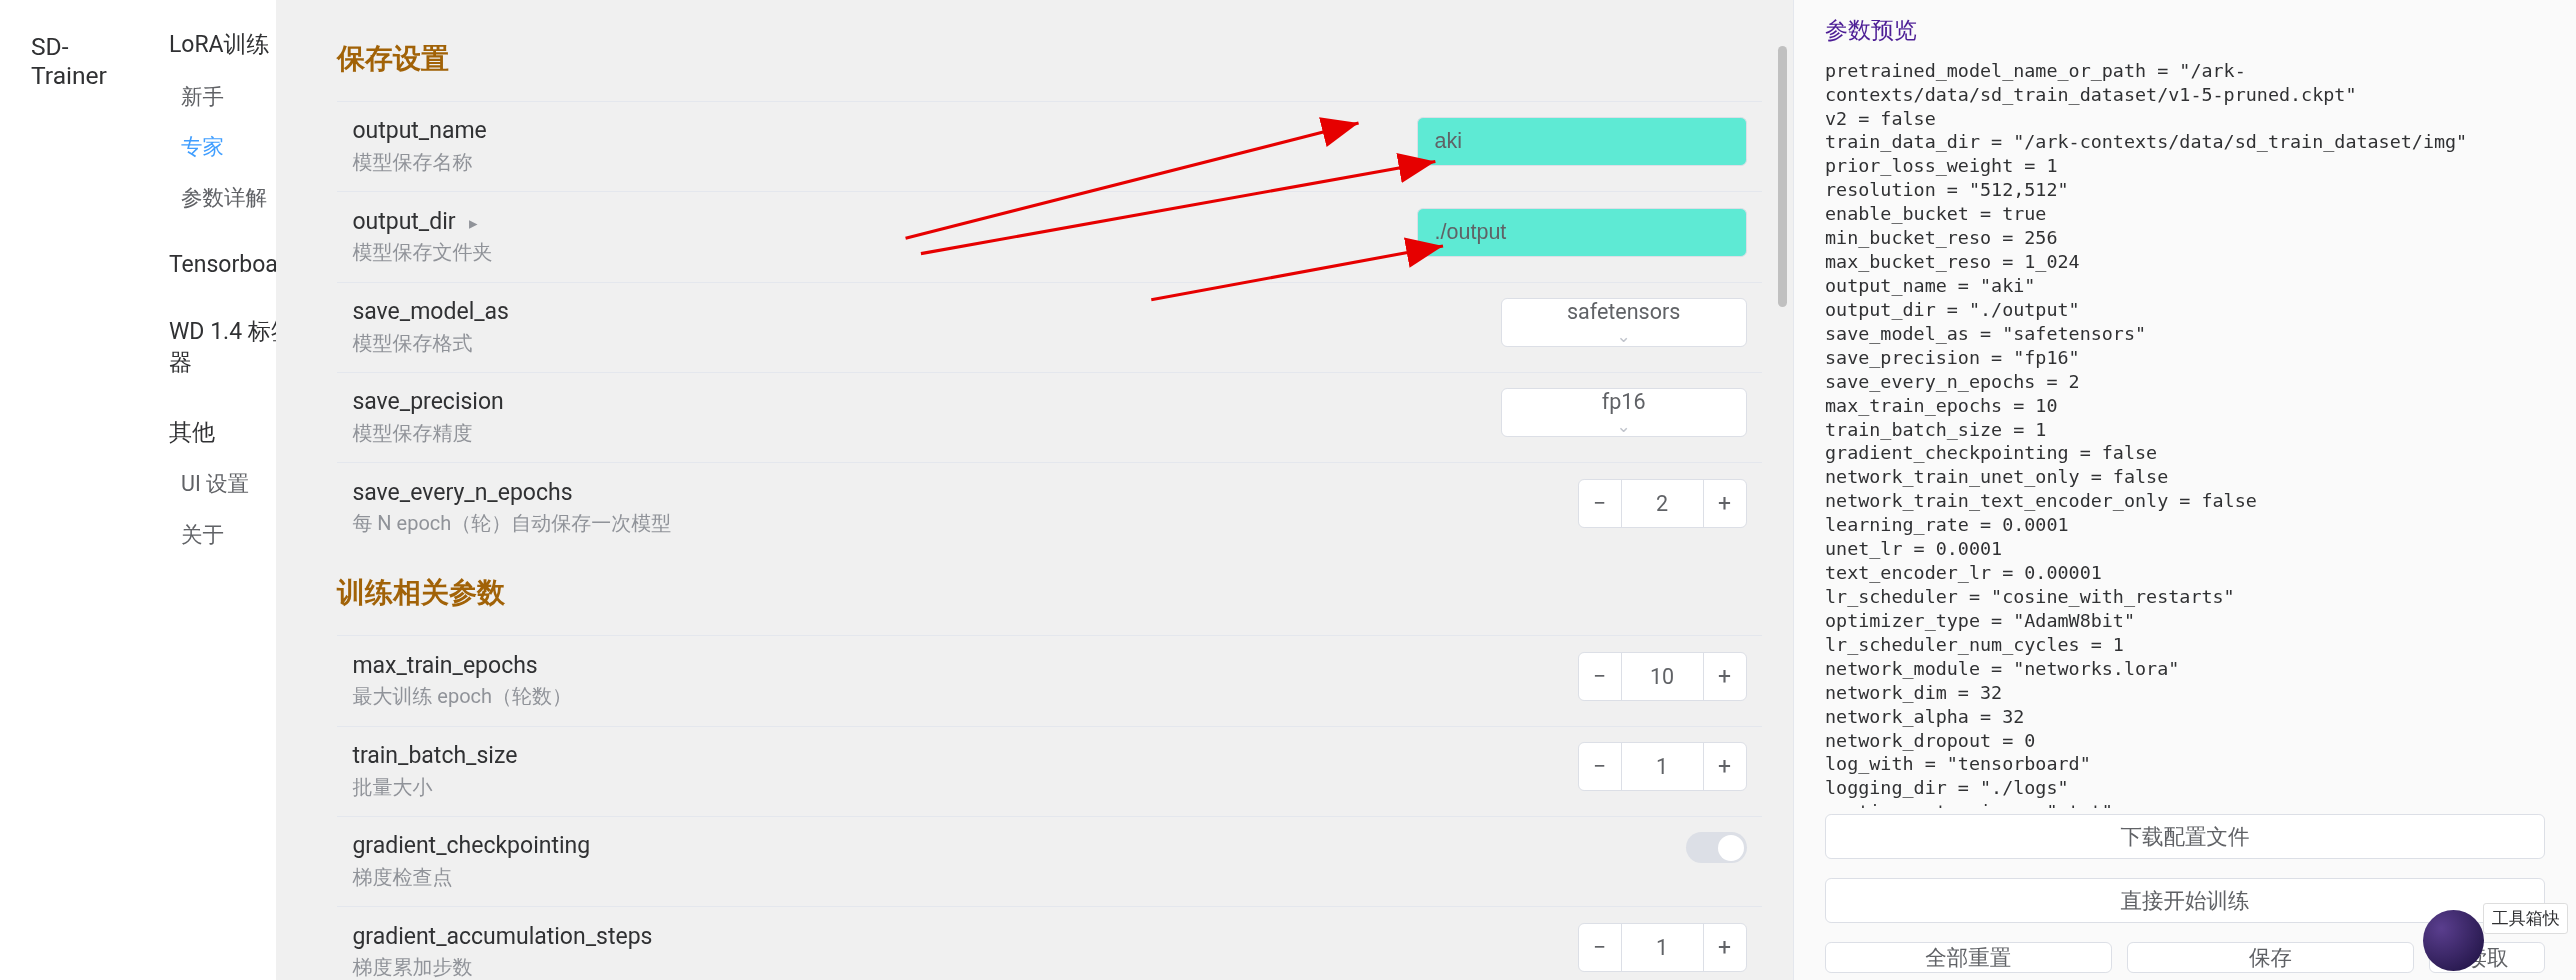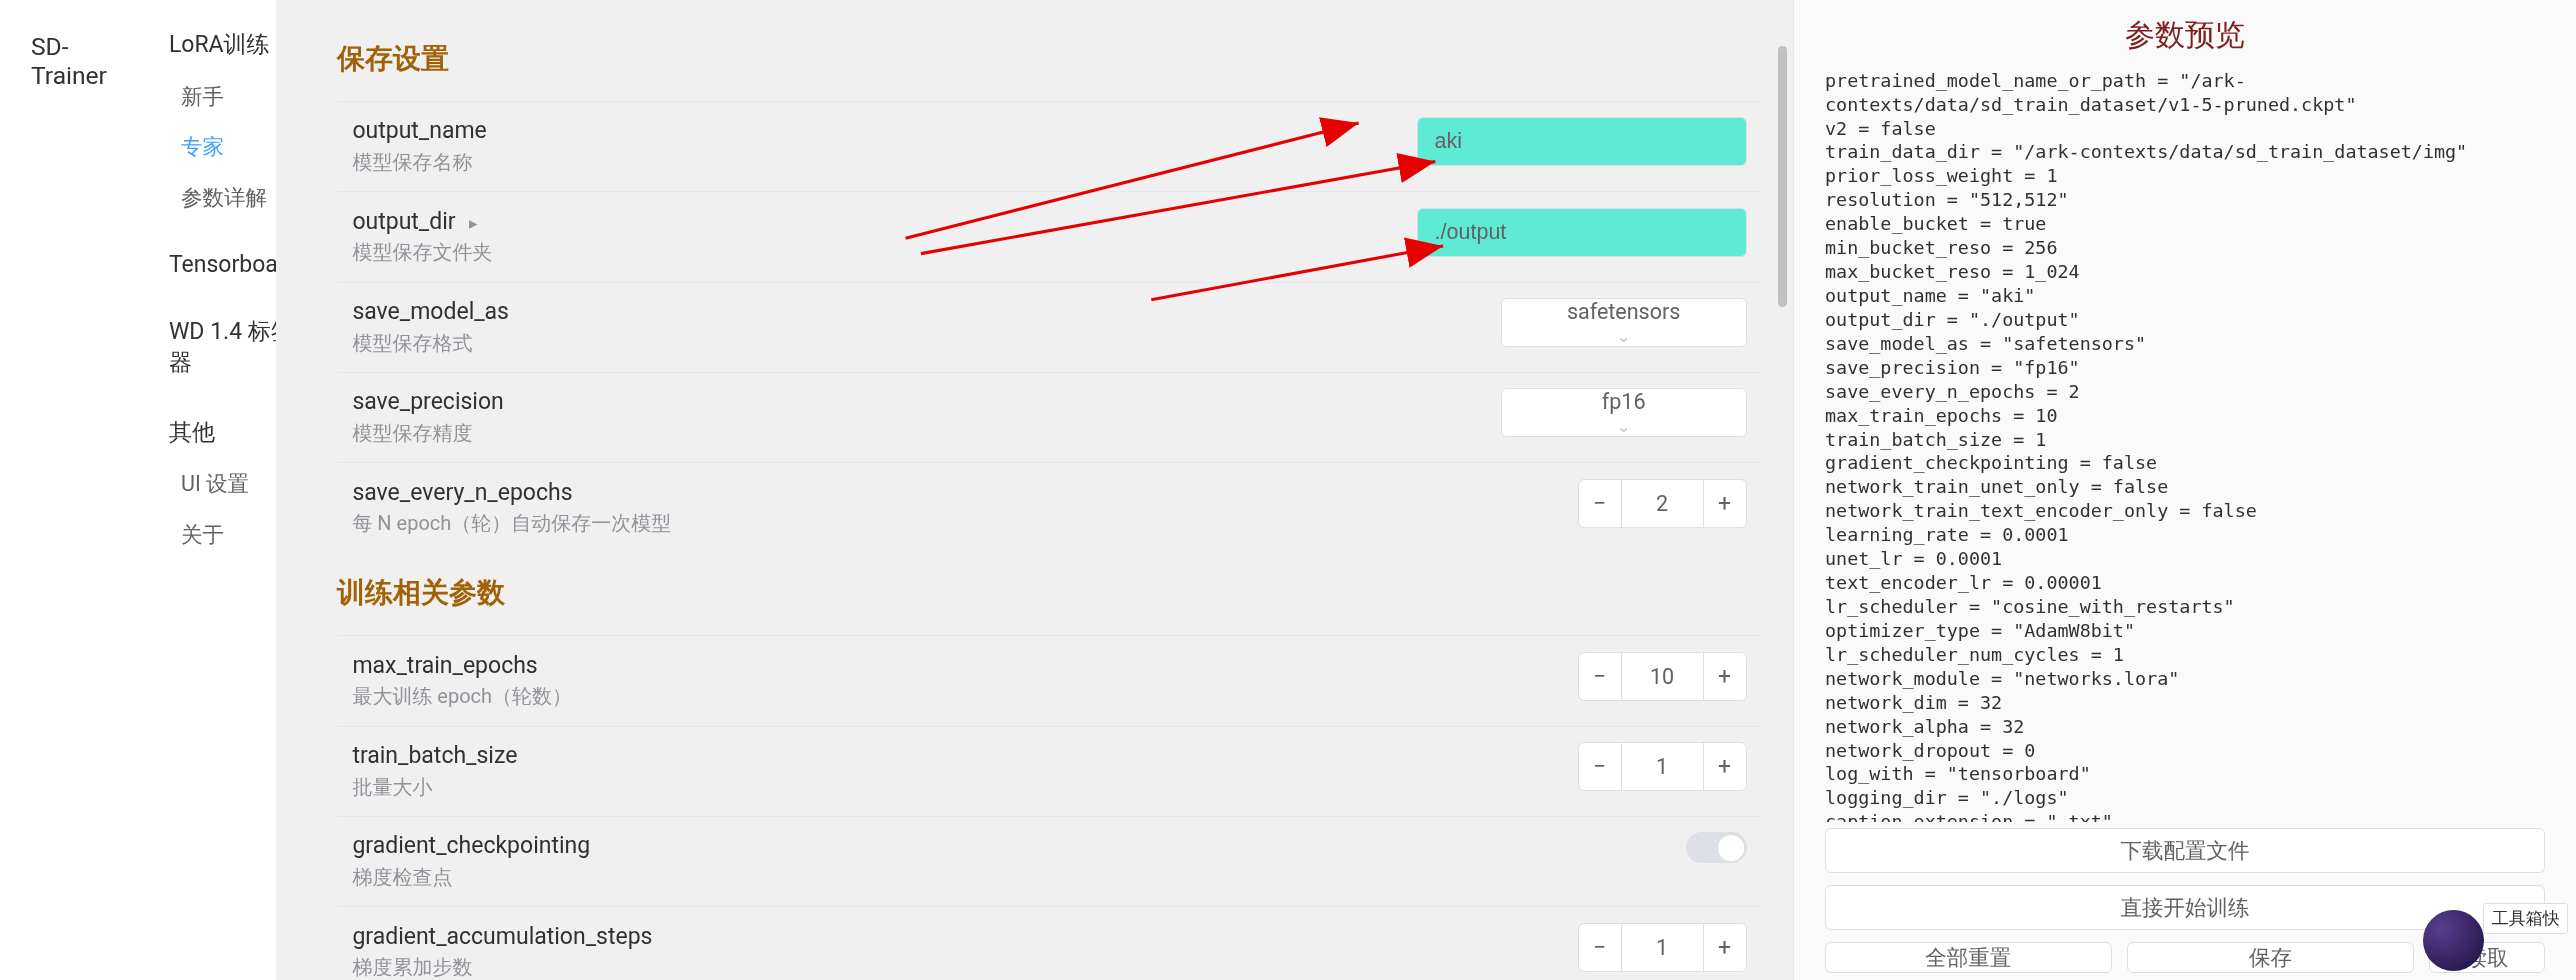--- a/index.html
+++ b/index.html
@@ -177,42 +177,41 @@
 
 .preview {
   width: 783px;
   background: #fafafa;
   display: flex;
   flex-direction: column;
   padding: 15.4px 31px 7.7px 31px;
   border-left: 0.8px solid #e4e7ed;
 }
 .preview-title {
-  font-size: 30px;
-  color: #7f1d1d;
+  font-size: 23px;
+  color: #4c1d95;
   padding-bottom: 12.3px;
-  text-align: center;
 }
 .preview-code {
   flex: 1;
   font-family: ui-monospace, SFMono-Regular, Menlo, Consolas, monospace;
   font-size: 18.4px;
   line-height: 1.3;
   white-space: pre-wrap;
   color: #303133;
   overflow: hidden;
 }
 .preview-buttons { padding-top: 6.1px; }
 .preview-btn {
   width: 100%;
   height: 45px;
   border: 0.8px solid #dcdfe6;
   border-radius: 6.1px;
   background: #fff;
-  margin-bottom: 12px;
+  margin-bottom: 19px;
   font-size: 21.5px;
   color: #606266;
   display: flex;
   align-items: center;
   justify-content: center;
   cursor: pointer;
 }
 .preview-btn-row {
   display: flex;
   gap: 15.4px;

